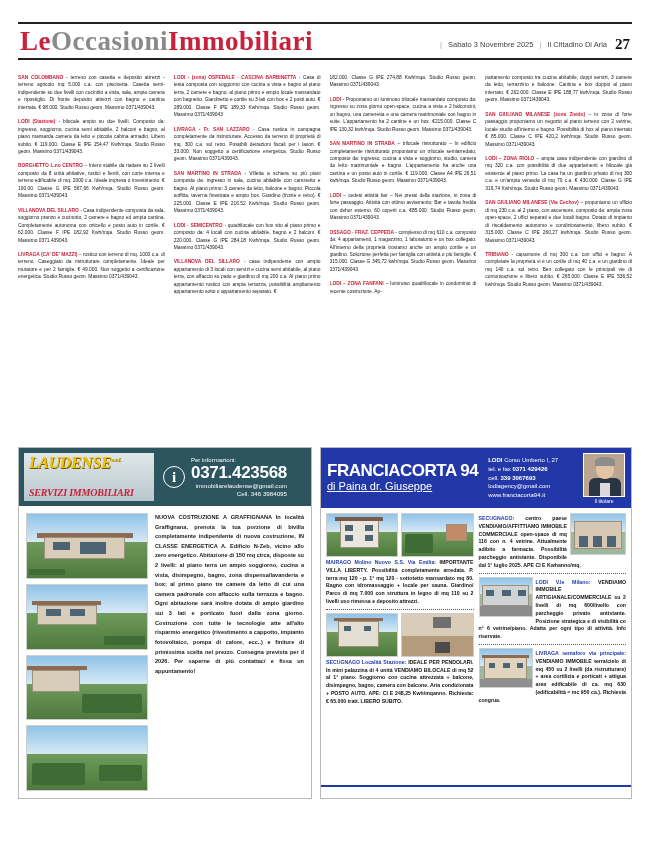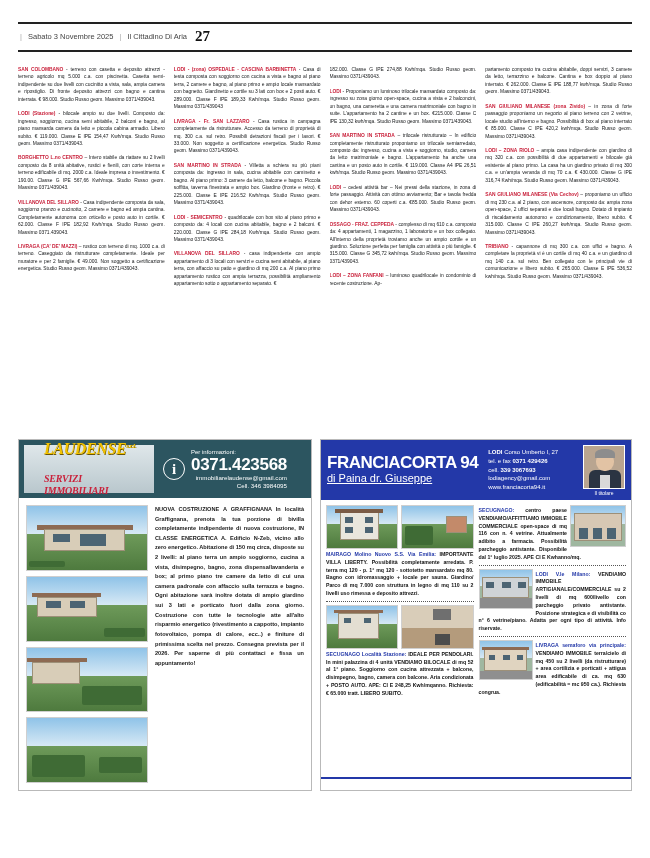--- a/index.html
+++ b/index.html
@@ -91,21 +91,21 @@
   .laud-head {
     background:#2c5560;
     display:flex; align-items:stretch;
     padding:5px 6px 5px 5px;
     height:58px;
   }
   .laud-logo {
     background:linear-gradient(180deg,#dfe7ea,#b9c7cd);
     width:130px;
     display:flex; flex-direction:column; justify-content:center;
-    padding:3px 20px;
+    padding:3px 5px;
   }
   .laud-logo .l1 {
     font-family:"Liberation Serif", serif;
     font-style:italic; font-weight:bold;
     font-size:16px; color:#f2c200;
     text-shadow:0.6px 0.6px 0 #6a5500;
     line-height:1;
     letter-spacing:-0.4px;
   }
   .laud-logo .l1 sup { font-size:7px; }
@@ -240,20 +240,23 @@
   }
   .fr-footer .l2 { display:block; }
   .clearfix::after { content:""; display:block; clear:both; }
 </style>
 </head>
 <body>
 
 <div class="page">
 
   <div class="masthead">
+    <div class="mast-title">
+      <span class="mast-red">Le</span><span class="mast-grey">Occasioni</span><span class="mast-red">Immobiliari</span>
+    </div>
     <div class="mast-right">
       <span class="sep">|</span>
       <span>Sabato 3 Novembre 2025</span>
       <span class="sep">|</span>
       <span>Il Cittadino Di Aria</span>
       <span class="mast-page">27</span>
     </div>
   </div>
 
   <div class="cols">

